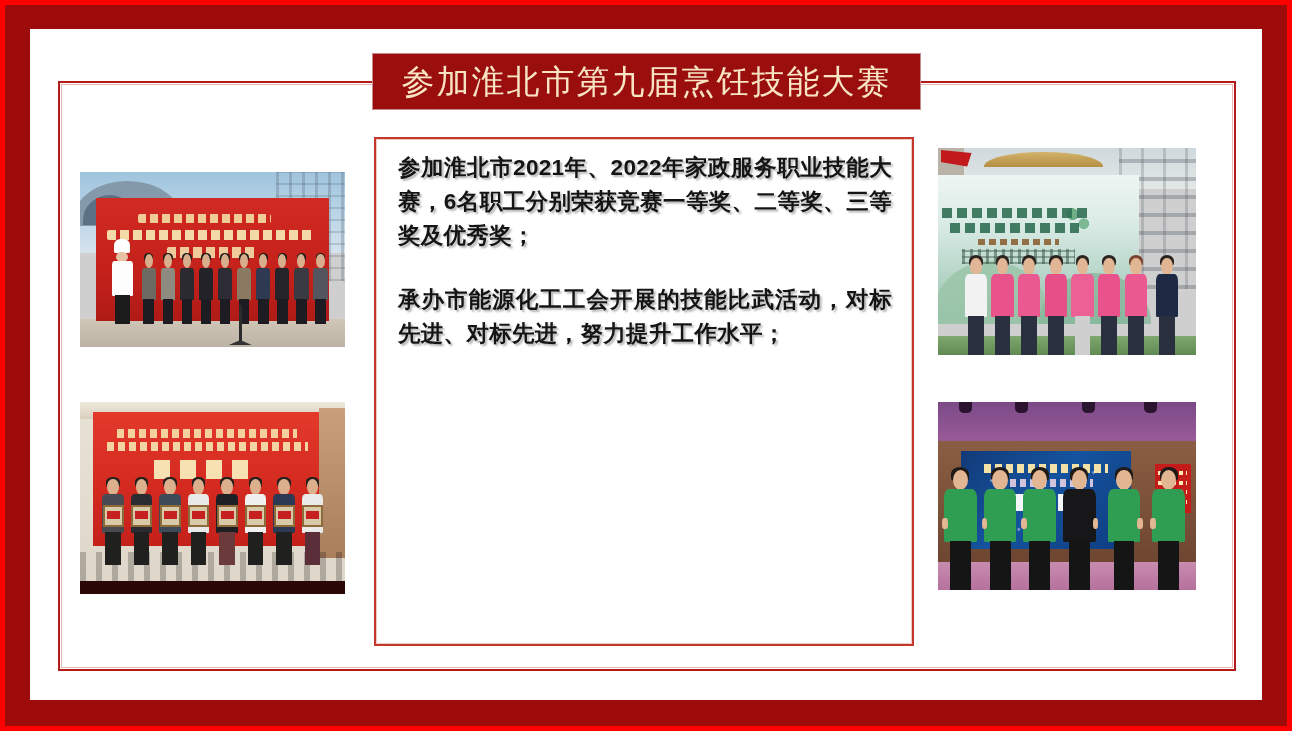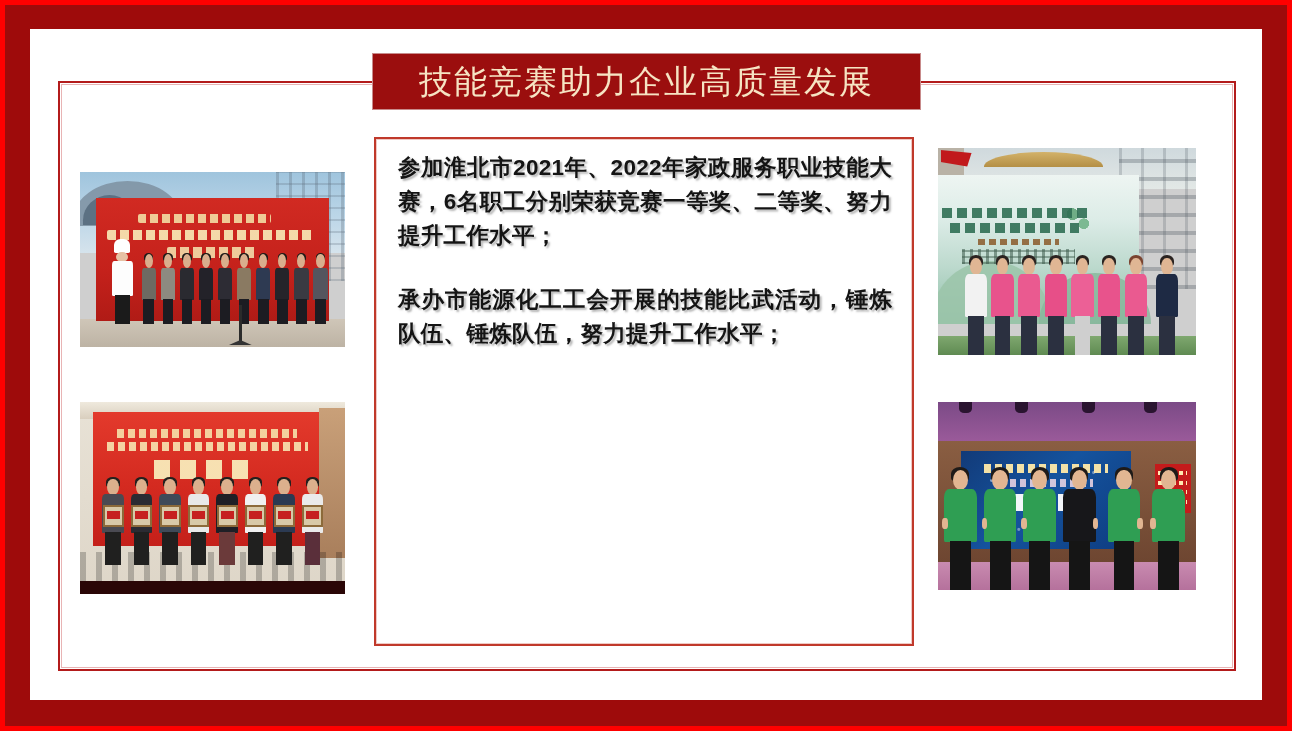--- a/index.html
+++ b/index.html
@@ -235,26 +235,26 @@
 
   <div class="band-dark top"></div>
   <div class="band-dark bottom"></div>
   <div class="band-dark left"></div>
   <div class="band-dark right"></div>
 
   <div class="inner-white"></div>
   <div class="inner-frame"></div>
 
   <div class="title-banner">
-    <div class="title-text">技能竞赛助力企业高质量发展</div>
+    <div class="title-text">参加淮北市第九届烹饪技能大赛</div>
   </div>
 
   <div class="text-box">
-    <p class="para">参加淮北市2021年、2022年家政服务职业技能大赛，6名职工分别荣获竞赛一等奖、二等奖、努力提升工作水平；</p>
-    <p class="para">承办市能源化工工会开展的技能比武活动，锤炼队伍、锤炼队伍，努力提升工作水平；</p>
+    <p class="para">参加淮北市2021年、2022年家政服务职业技能大赛，6名职工分别荣获竞赛一等奖、二等奖、三等奖及优秀奖；</p>
+    <p class="para">承办市能源化工工会开展的技能比武活动，对标先进、对标先进，努力提升工作水平；</p>
   </div>
 
   <div class="photo ph1">
     <div class="pimg">
       <div class="p1-sky"></div>
       <div class="p1-bldgR"></div>
       <div class="p1-dome"></div>
       <div class="p1-domein"></div>
       <div class="p1-ground"></div>
       <div class="p1-stage"></div>

